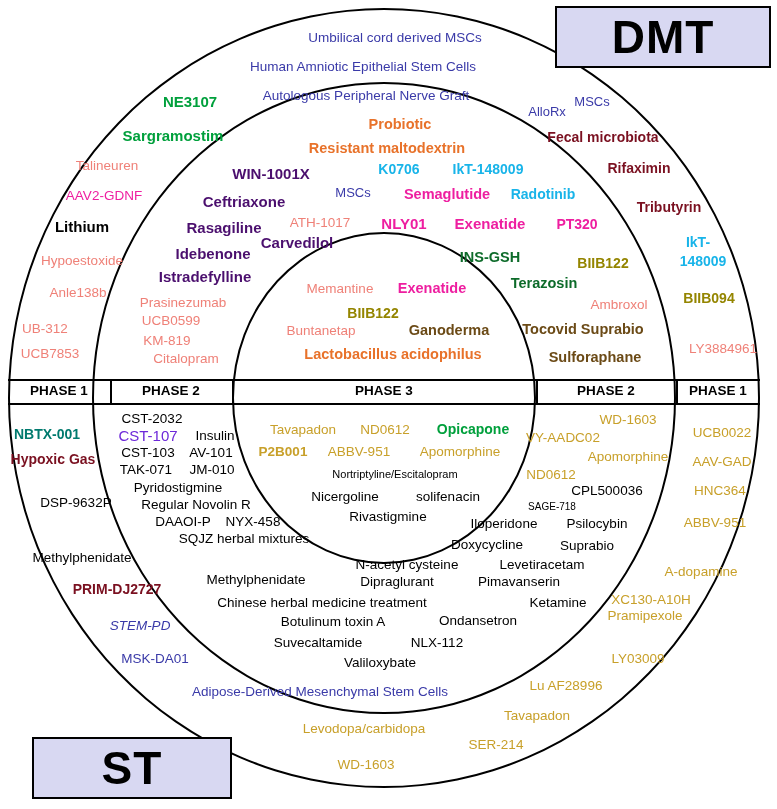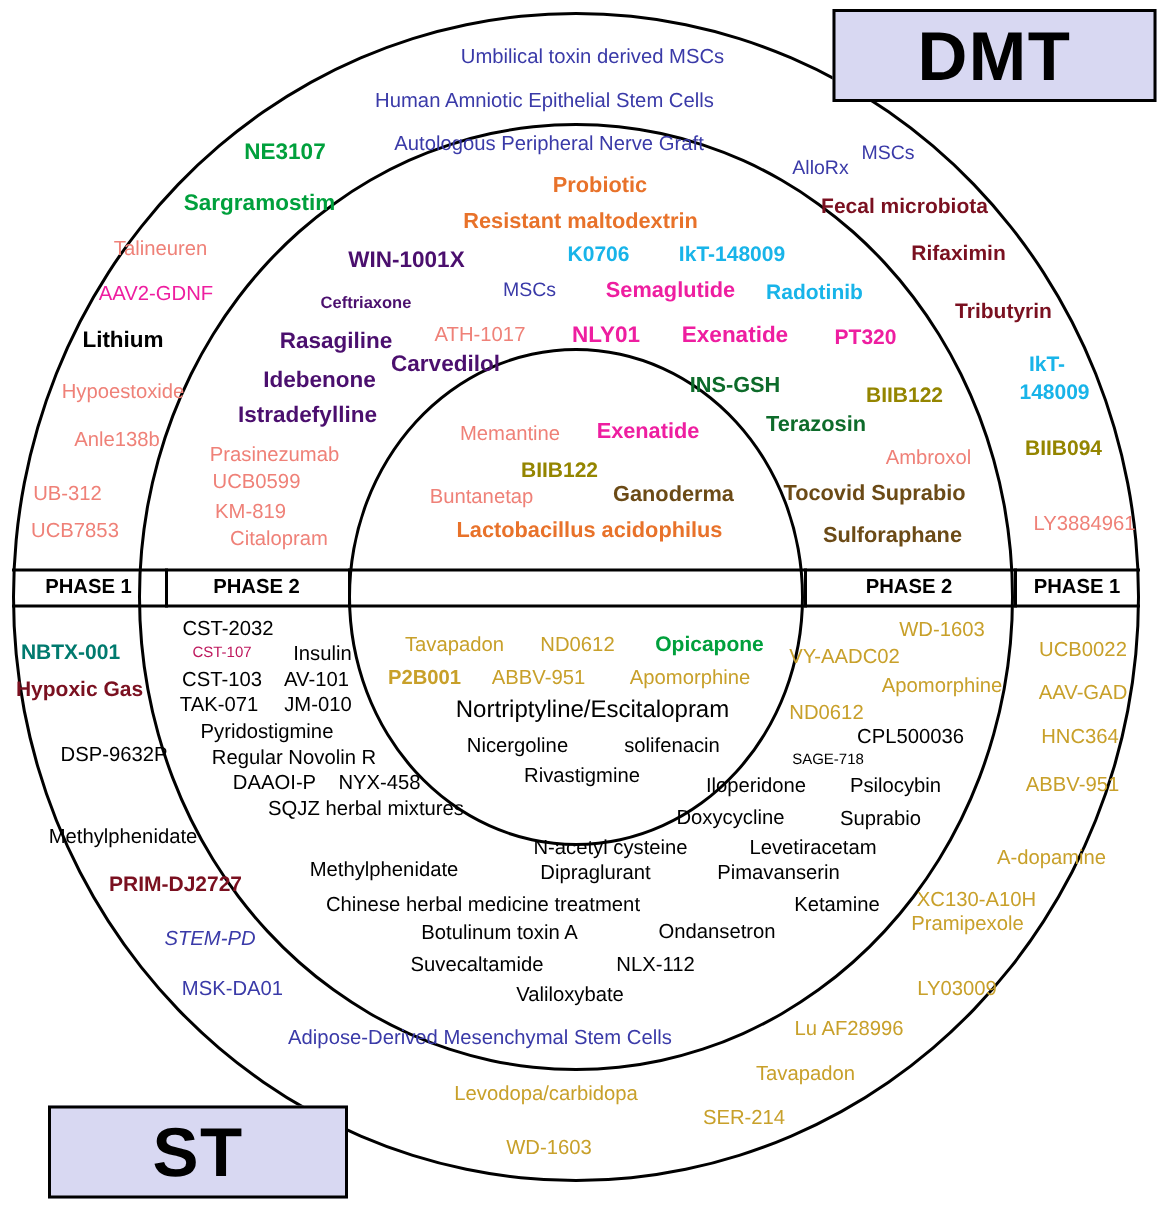--- a/index.html
+++ b/index.html
@@ -82,48 +82,49 @@
   <div class="ring" id="ring-outer"></div>
   <div class="ring" id="ring-mid"></div>
   <div class="ring" id="ring-inner"></div>
 
   <div class="divider"></div>
 
   <div class="phase-bar" id="phase-bar">
       <div class="phase-cell" style="position: absolute; left: 0px; width: 102px; top: 0px; height: 26px;">PHASE 1</div>
       <div class="phase-cell" style="position: absolute; left: 102px; width: 122px; top: 0px; height: 26px;">PHASE 2</div>
       <div class="vsep" style="left: 102px; top: 0px; height: 26px;"></div>
+      <div class="phase-cell" style="position: absolute; left: 224px; width: 304px; top: 0px; height: 26px;">PHASE 3</div>
       <div class="vsep" style="left: 224px; top: 0px; height: 26px;"></div>
       <div class="phase-cell" style="position: absolute; left: 528px; width: 140px; top: 0px; height: 26px;">PHASE 2</div>
       <div class="vsep" style="left: 528px; top: 0px; height: 26px;"></div>
       <div class="phase-cell" style="position: absolute; left: 668px; width: 84px; top: 0px; height: 26px;">PHASE 1</div>
       <div class="vsep" style="left: 668px; top: 0px; height: 26px;"></div>
     </div>
 
   <div id="text-layer">
-      <div class="t" style="left: 395px; top: 38px; color: rgb(58, 58, 168); font-size: 13.5px;">Umbilical toxin derived MSCs</div>
+      <div class="t" style="left: 395px; top: 38px; color: rgb(58, 58, 168); font-size: 13.5px;">Umbilical cord derived MSCs</div>
       <div class="t" style="left: 363px; top: 67px; color: rgb(58, 58, 168); font-size: 13.5px;">Human Amniotic Epithelial Stem Cells</div>
       <div class="t" style="left: 366px; top: 96px; color: rgb(58, 58, 168); font-size: 13.5px;">Autologous Peripheral Nerve Graft</div>
       <div class="t" style="left: 547px; top: 112px; color: rgb(58, 58, 168); font-size: 13px;">AlloRx</div>
       <div class="t" style="left: 592px; top: 102px; color: rgb(58, 58, 168); font-size: 13px;">MSCs</div>
       <div class="t b" style="left: 190px; top: 102px; color: rgb(0, 160, 60); font-size: 15px;">NE3107</div>
       <div class="t b" style="left: 173px; top: 136px; color: rgb(0, 160, 60); font-size: 15px;">Sargramostim</div>
       <div class="t b" style="left: 603px; top: 137px; color: rgb(122, 16, 32); font-size: 14px;">Fecal microbiota</div>
       <div class="t b" style="left: 400px; top: 124px; color: rgb(232, 114, 42); font-size: 14.5px;">Probiotic</div>
       <div class="t b" style="left: 387px; top: 148px; color: rgb(232, 114, 42); font-size: 14.5px;">Resistant maltodextrin</div>
       <div class="t" style="left: 107px; top: 166px; color: rgb(239, 129, 120); font-size: 13.5px;">Talineuren</div>
       <div class="t b" style="left: 399px; top: 169px; color: rgb(24, 180, 233); font-size: 14px;">K0706</div>
       <div class="t b" style="left: 488px; top: 169px; color: rgb(24, 180, 233); font-size: 14px;">IkT-148009</div>
       <div class="t b" style="left: 639px; top: 168px; color: rgb(122, 16, 32); font-size: 14px;">Rifaximin</div>
       <div class="t b" style="left: 271px; top: 174px; color: rgb(75, 15, 110); font-size: 15px;">WIN-1001X</div>
       <div class="t" style="left: 104px; top: 196px; color: rgb(238, 30, 160); font-size: 13.5px;">AAV2-GDNF</div>
       <div class="t" style="left: 353px; top: 193px; color: rgb(58, 58, 168); font-size: 13px;">MSCs</div>
       <div class="t b" style="left: 447px; top: 194px; color: rgb(238, 30, 160); font-size: 14.5px;">Semaglutide</div>
       <div class="t b" style="left: 543px; top: 194px; color: rgb(24, 180, 233); font-size: 14px;">Radotinib</div>
-      <div class="t b" style="left: 244px; top: 202px; color: rgb(75, 15, 110); font-size: 11px;">Ceftriaxone</div>
+      <div class="t b" style="left: 244px; top: 202px; color: rgb(75, 15, 110); font-size: 15px;">Ceftriaxone</div>
       <div class="t b" style="left: 669px; top: 207px; color: rgb(122, 16, 32); font-size: 14px;">Tributyrin</div>
       <div class="t b" style="left: 82px; top: 227px; color: rgb(0, 0, 0); font-size: 15px;">Lithium</div>
       <div class="t b" style="left: 224px; top: 228px; color: rgb(75, 15, 110); font-size: 15px;">Rasagiline</div>
       <div class="t" style="left: 320px; top: 223px; color: rgb(239, 129, 120); font-size: 13.5px;">ATH-1017</div>
       <div class="t b" style="left: 404px; top: 224px; color: rgb(238, 30, 160); font-size: 15px;">NLY01</div>
       <div class="t b" style="left: 490px; top: 224px; color: rgb(238, 30, 160); font-size: 15px;">Exenatide</div>
       <div class="t b" style="left: 577px; top: 224px; color: rgb(238, 30, 160); font-size: 14px;">PT320</div>
       <div class="t b" style="left: 213px; top: 254px; color: rgb(75, 15, 110); font-size: 15px;">Idebenone</div>
       <div class="t b" style="left: 297px; top: 243px; color: rgb(75, 15, 110); font-size: 15px;">Carvedilol</div>
       <div class="t b" style="left: 490px; top: 257px; color: rgb(13, 107, 42); font-size: 14.5px;">INS-GSH</div>
@@ -149,36 +150,36 @@
       <div class="t" style="left: 723px; top: 349px; color: rgb(239, 129, 120); font-size: 13.5px;">LY3884961</div>
       <div class="t" style="left: 50px; top: 354px; color: rgb(239, 129, 120); font-size: 13.5px;">UCB7853</div>
       <div class="t" style="left: 186px; top: 359px; color: rgb(239, 129, 120); font-size: 13.5px;">Citalopram</div>
       <div class="t b" style="left: 393px; top: 354px; color: rgb(232, 114, 42); font-size: 14.5px;">Lactobacillus acidophilus</div>
       <div class="t b" style="left: 595px; top: 357px; color: rgb(107, 74, 22); font-size: 14.5px;">Sulforaphane</div>
       <div class="t" style="left: 152px; top: 419px; color: rgb(0, 0, 0); font-size: 13.5px;">CST-2032</div>
       <div class="t" style="left: 628px; top: 420px; color: rgb(200, 160, 42); font-size: 13.5px;">WD-1603</div>
       <div class="t" style="left: 303px; top: 430px; color: rgb(200, 160, 42); font-size: 13.5px;">Tavapadon</div>
       <div class="t" style="left: 385px; top: 430px; color: rgb(200, 160, 42); font-size: 13.5px;">ND0612</div>
       <div class="t b" style="left: 473px; top: 429px; color: rgb(0, 160, 60); font-size: 14px;">Opicapone</div>
-      <div class="t" style="left: 148px; top: 436px; color: #be185d; font-size: 10px;">CST-107</div>
+      <div class="t" style="left: 148px; top: 436px; color: #6d28d9; font-size: 15px;">CST-107</div>
       <div class="t" style="left: 215px; top: 436px; color: rgb(0, 0, 0); font-size: 13.5px;">Insulin</div>
       <div class="t" style="left: 563px; top: 438px; color: rgb(200, 160, 42); font-size: 13.5px;">VY-AADC02</div>
       <div class="t" style="left: 722px; top: 433px; color: rgb(200, 160, 42); font-size: 13.5px;">UCB0022</div>
       <div class="t b" style="left: 47px; top: 434px; color: rgb(0, 122, 110); font-size: 14px;">NBTX-001</div>
       <div class="t" style="left: 148px; top: 453px; color: rgb(0, 0, 0); font-size: 13.5px;">CST-103</div>
       <div class="t" style="left: 211px; top: 453px; color: rgb(0, 0, 0); font-size: 13.5px;">AV-101</div>
       <div class="t b" style="left: 283px; top: 452px; color: rgb(200, 160, 42); font-size: 13.5px;">P2B001</div>
       <div class="t" style="left: 359px; top: 452px; color: rgb(200, 160, 42); font-size: 13.5px;">ABBV-951</div>
       <div class="t" style="left: 460px; top: 452px; color: rgb(200, 160, 42); font-size: 13.5px;">Apomorphine</div>
       <div class="t" style="left: 628px; top: 457px; color: rgb(200, 160, 42); font-size: 13.5px;">Apomorphine</div>
       <div class="t" style="left: 722px; top: 462px; color: rgb(200, 160, 42); font-size: 13.5px;">AAV-GAD</div>
       <div class="t b" style="left: 53px; top: 459px; color: rgb(122, 16, 32); font-size: 14px;">Hypoxic Gas</div>
       <div class="t" style="left: 146px; top: 470px; color: rgb(0, 0, 0); font-size: 13.5px;">TAK-071</div>
       <div class="t" style="left: 212px; top: 470px; color: rgb(0, 0, 0); font-size: 13.5px;">JM-010</div>
-      <div class="t" style="left: 395px; top: 474px; color: rgb(0, 0, 0); font-size: 16px;">Nortriptyline/Escitalopram</div>
+      <div class="t" style="left: 395px; top: 474px; color: rgb(0, 0, 0); font-size: 11px;">Nortriptyline/Escitalopram</div>
       <div class="t" style="left: 551px; top: 475px; color: rgb(200, 160, 42); font-size: 13.5px;">ND0612</div>
       <div class="t" style="left: 720px; top: 491px; color: rgb(200, 160, 42); font-size: 13.5px;">HNC364</div>
       <div class="t" style="left: 178px; top: 488px; color: rgb(0, 0, 0); font-size: 13.5px;">Pyridostigmine</div>
       <div class="t" style="left: 345px; top: 497px; color: rgb(0, 0, 0); font-size: 13.5px;">Nicergoline</div>
       <div class="t" style="left: 448px; top: 497px; color: rgb(0, 0, 0); font-size: 13.5px;">solifenacin</div>
       <div class="t" style="left: 607px; top: 491px; color: rgb(0, 0, 0); font-size: 13.5px;">CPL500036</div>
       <div class="t" style="left: 76px; top: 503px; color: rgb(0, 0, 0); font-size: 13.5px;">DSP-9632P</div>
       <div class="t" style="left: 196px; top: 505px; color: rgb(0, 0, 0); font-size: 13.5px;">Regular Novolin R</div>
       <div class="t" style="left: 388px; top: 517px; color: rgb(0, 0, 0); font-size: 13.5px;">Rivastigmine</div>
       <div class="t" style="left: 552px; top: 507px; color: rgb(0, 0, 0); font-size: 10px;">SAGE-718</div>

